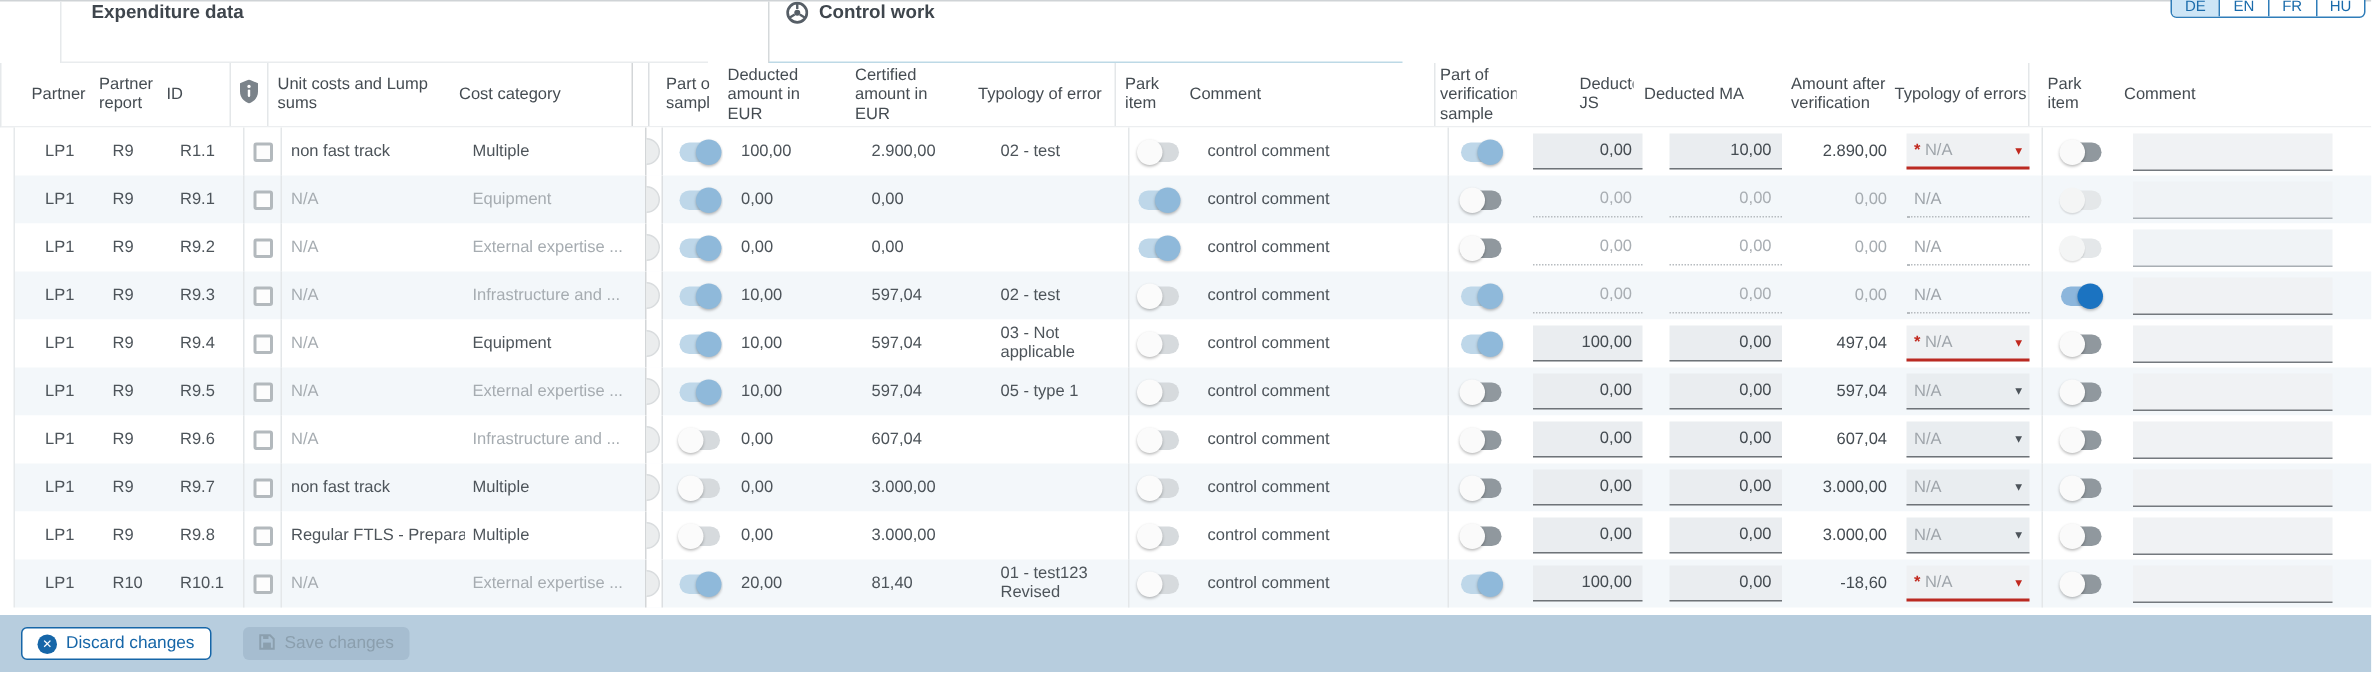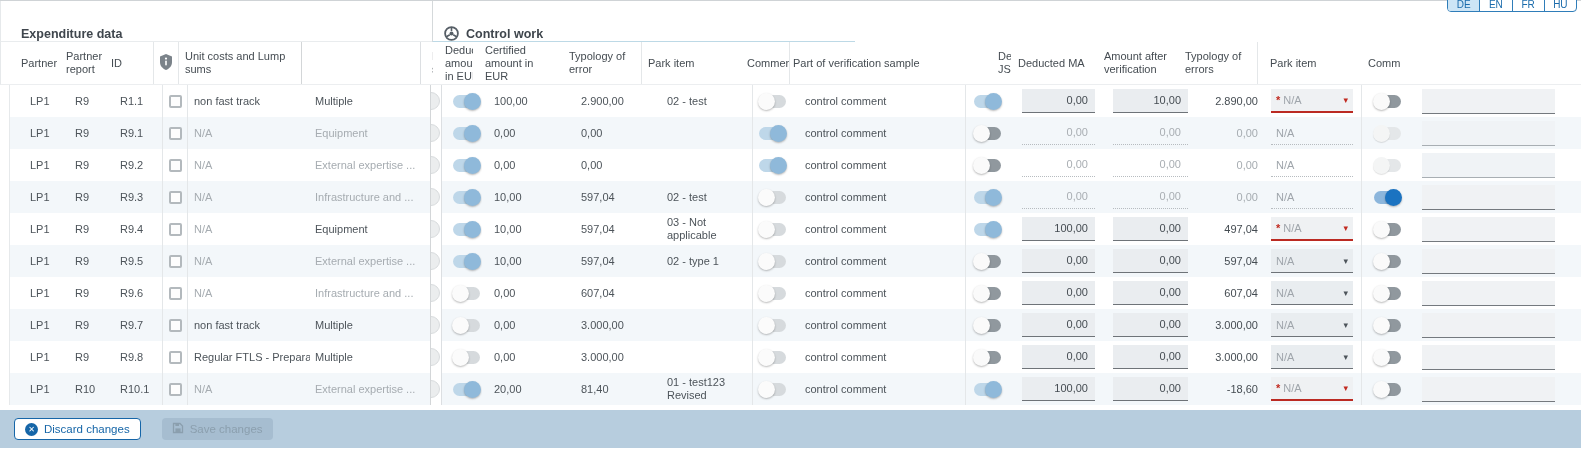--- a/index.html
+++ b/index.html
@@ -7,21 +7,21 @@
   body { font-family:"Liberation Sans","DejaVu Sans",sans-serif; font-size:11px; color:#4d545a; }
   #stage { position:relative; width:1581px; height:450px; overflow:hidden; background:#fff; }
 
   
   .cols { display:grid;
     grid-template-columns:20px 45px 45px 42px 26px 122px 120px 12px 40px 85px 83px 102px 46px 167px 55px 78px 90px 78px 95px 48px 150px 32px; }
   .cell { display:flex; align-items:center; overflow:hidden; }
 
   
   .title-band { position:absolute; left:0; top:0; width:1581px; height:42px; display:flex; border-top:1px solid #cfd3d6; }
-  .tb-sec { height:42px; display:flex; align-items:flex-end; }
+  .tb-sec { height:42px; display:flex; align-items:flex-start;margin-left:40px; }
   .tb-exp { width:432px; padding-left:20px; border-bottom:2px solid #e9ecee; border-left:1px solid #e6e9eb; }
   .tb-ctl { width:423px; padding-left:11px; border-left:1px solid #d5d9db; border-bottom:2px solid #bdd9e6; gap:7px; }
   .tb-js  { width:626px; padding-left:8px; border-left:2px solid #f0c28c; border-bottom:2px solid #f4cfa1; gap:6px; }
   .sec-title { font-size:12.5px; font-weight:600; color:#3f464d; }
   .sec-icon { display:inline-flex; align-items:center; color:#565e66; }
 
   
   .hdr { position:absolute; left:0; top:42px; width:1581px; height:43px; background:#fff; border-bottom:1px solid #eceef0; border-left:1px solid #e6e9eb; }
   .hdr .cell { font-size:11px; line-height:13px; color:#454c52; } .hdr .c6{padding-left:6px;} .hdr .c7{padding-left:5px;}
   .hdr .c9{padding-left:11px;} .hdr .c10{padding-left:12px;} .hdr .c11{padding-left:12px;}
@@ -140,20 +140,21 @@
     <div class="cell c5">
       <span>
         <svg width="14" height="16" viewBox="0 0 14 16">
             <path d="M7 0 L13 2.5 V8 C13 12 10.5 14.5 7 16 C3.5 14.5 1 12 1 8 V2.5 Z" fill="#7b838a"></path>
             <circle cx="7" cy="4.6" r="1.1" fill="#fff"></circle>
             <rect x="6.2" y="6.6" width="1.6" height="5" rx="0.8" fill="#fff"></rect>
           </svg>
       </span>
     </div>
     <div class="cell c6">Unit costs and Lump sums</div>
+    <div class="cell c7">Cost category</div>
     <div class="cell c8"></div>
     <div class="cell c9">Part of sample</div>
     <div class="cell c10">Deducted amount in EUR</div>
     <div class="cell c11">Certified amount in EUR</div>
     <div class="cell c12">Typology of error</div>
     <div class="cell c13">Park item</div>
     <div class="cell c14">Comment</div>
     <div class="cell c15">Part of verification sample</div>
     <div class="cell c16">Deducted JS</div>
     <div class="cell c17">Deducted MA</div>
@@ -410,21 +411,21 @@
     <div class="cell c6 t gray">N/A</div>
     <div class="cell c7 t gray">External expertise ...</div>
     <div class="cell c8">
           <span class="gutter-circle"></span>
         </div>
     <div class="cell c9">
           <span class="toggle tg-on-muted"></span>
         </div>
     <div class="cell c10 t">10,00</div>
     <div class="cell c11 t">597,04</div>
-    <div class="cell c12 t">02 - type 1</div>
+    <div class="cell c12 t">05 - type 1</div>
     <div class="cell c13">
           <span class="toggle tg-off-light"></span>
         </div>
     <div class="cell c14 t">control comment</div>
     <div class="cell c15">
           <span class="toggle tg-off-dark"></span>
         </div>
     <div class="cell c16">
           <span class="numbox enabled">0,00</span>
         </div>

